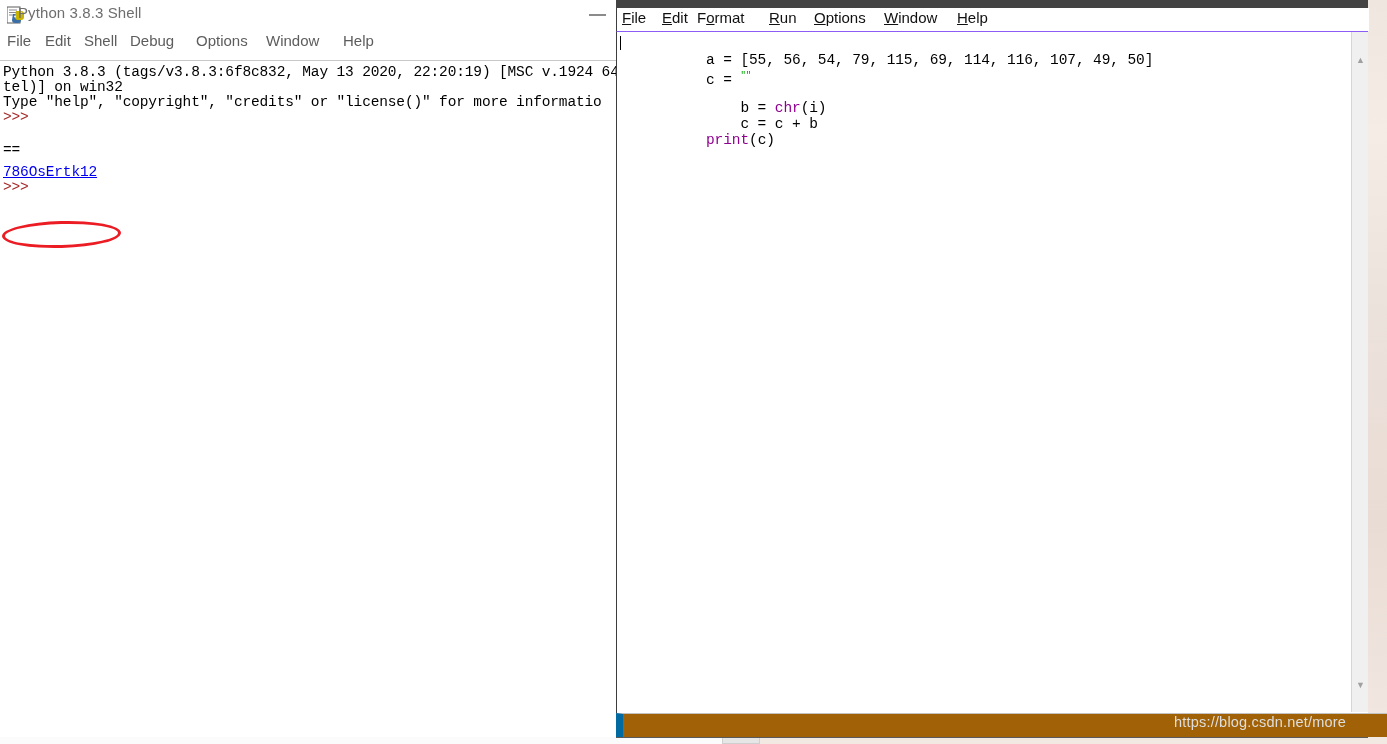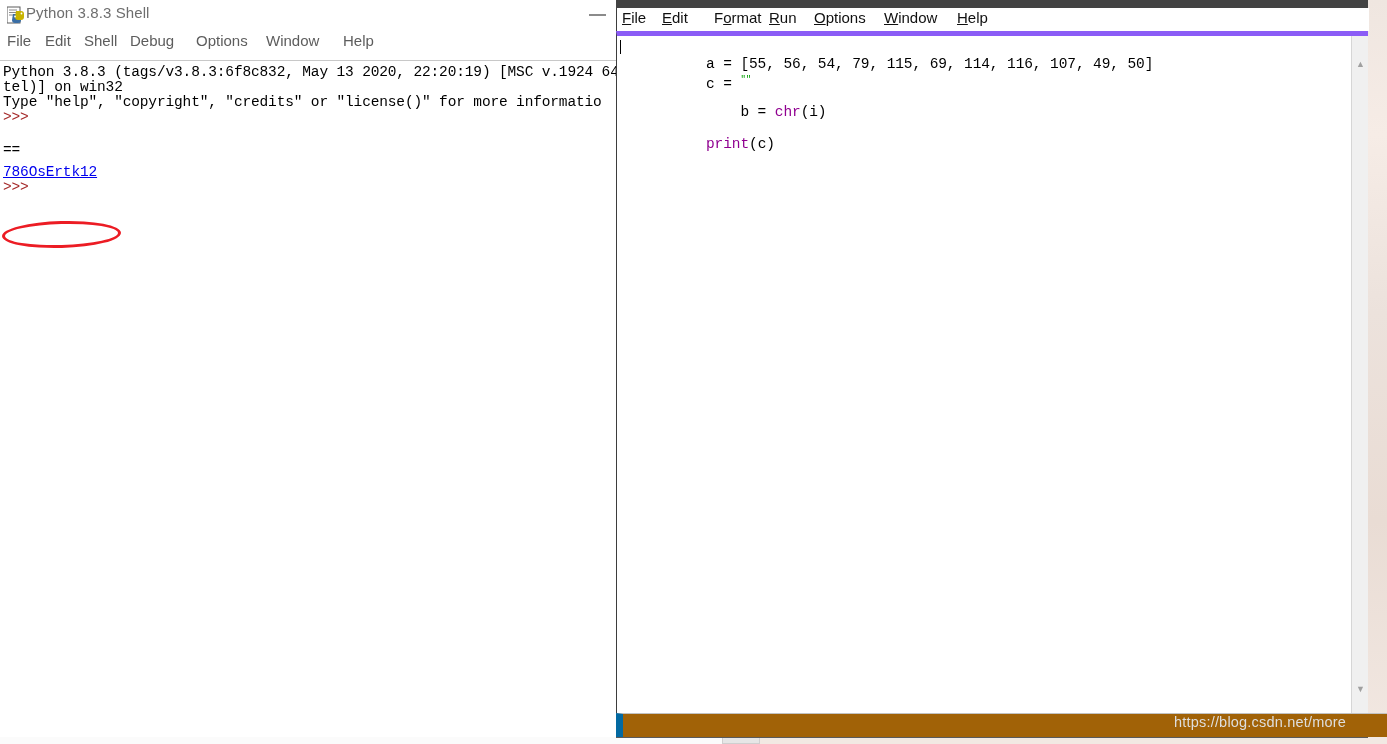--- a/index.html
+++ b/index.html
@@ -75,21 +75,21 @@
     height: 30px;
     background: #ffffff;
   }
   .shell-icon {
     position: absolute;
     left: 7px; top: 6px;
     width: 18px; height: 18px;
   }
   .shell-title-text {
     position: absolute;
-    left: 26px; top: 4px;
+    left: 18px; top: 4px;
     font-family: "Liberation Sans", sans-serif;
     font-size: 15px;
     color: #6e6e6e;
     white-space: nowrap;
     letter-spacing: 0.1px;
   }
   .shell-minimize {
     position: absolute;
     left: 589px; top: 14px;
     width: 17px; height: 2px;
@@ -195,21 +195,21 @@
   }
   .editor-menu-item u { text-decoration: underline; }
 
   .editor-body {
     position: absolute;
     left: 0; top: 31px;
     width: 752px;
     height: 682px;
     background: #ffffff;
     border-left: 1px solid #3d3d3d;
-    border-top: 5px solid #8b5cf6;
+    border-top: 1px solid #8b5cf6;
     box-sizing: border-box;
   }
 
   .editor-text {
     position: absolute;
     left: 3px; top: 1px;
     width: 720px;
     height: 676px;
     overflow: hidden;
   }
@@ -363,21 +363,21 @@
     </div>
   </div>
 
   <div class="editor-window">
 
     <div class="editor-titlebar"></div>
 
     <div class="editor-menubar">
       <div class="editor-menu-item" style="left:5px"><u>F</u>ile</div>
       <div class="editor-menu-item" style="left:45px"><u>E</u>dit</div>
-      <div class="editor-menu-item" style="left:97px">F<u>o</u>rmat</div>
+      <div class="editor-menu-item" style="left:80px">F<u>o</u>rmat</div>
       <div class="editor-menu-item" style="left:152px"><u>R</u>un</div>
       <div class="editor-menu-item" style="left:197px"><u>O</u>ptions</div>
       <div class="editor-menu-item" style="left:267px"><u>W</u>indow</div>
       <div class="editor-menu-item" style="left:340px"><u>H</u>elp</div>
     </div>
 
     <div class="editor-body">
       <div class="editor-text">
         <div class="text-caret"></div>
 
@@ -387,20 +387,23 @@
 
         <div class="code-line" style="top:19px">
           <span class="k-normal">c = </span><span class="string-tiny">""</span>
         </div>
 
 
         <div class="code-line" style="top:51px">
           <span class="k-normal">    b = </span><span class="k-builtin">chr</span><span class="k-normal">(i)</span>
         </div>
 
+        <div class="code-line" style="top:67px">
+          <span class="k-normal">    c = c + b</span>
+        </div>
 
         <div class="code-line" style="top:83px">
           <span class="k-builtin">print</span><span class="k-normal">(c)</span>
         </div>
       </div>
 
       <div class="vscroll">
         <div class="vscroll-arrow vscroll-up">▲</div>
         <div class="vscroll-arrow vscroll-down">▼</div>
       </div>

